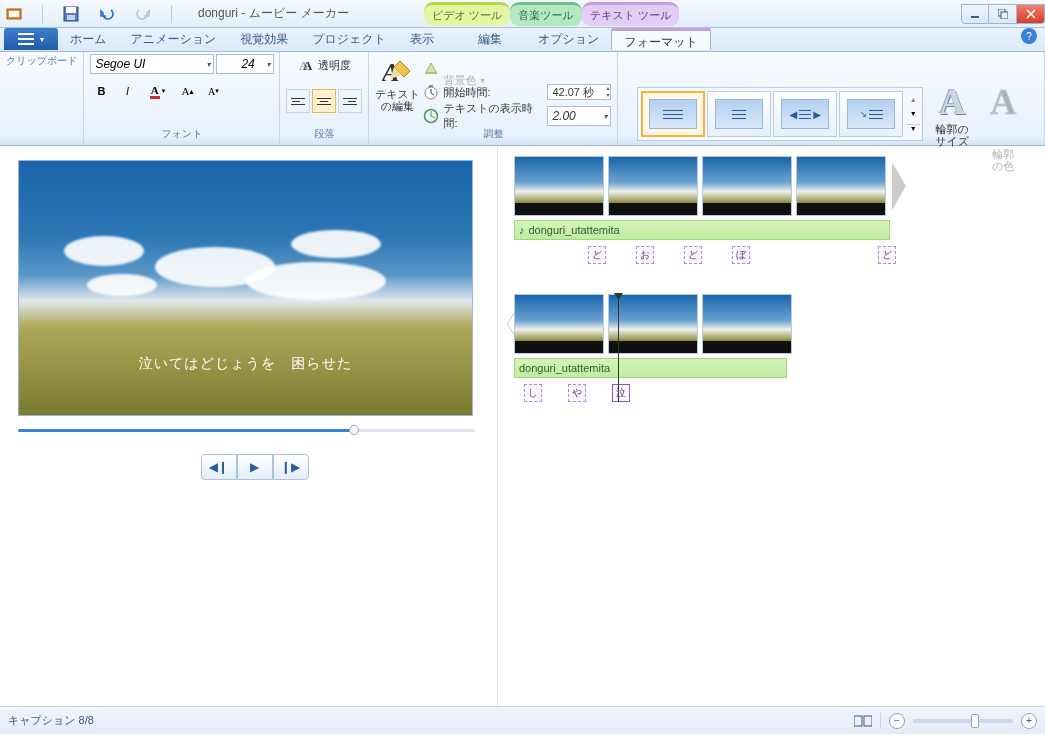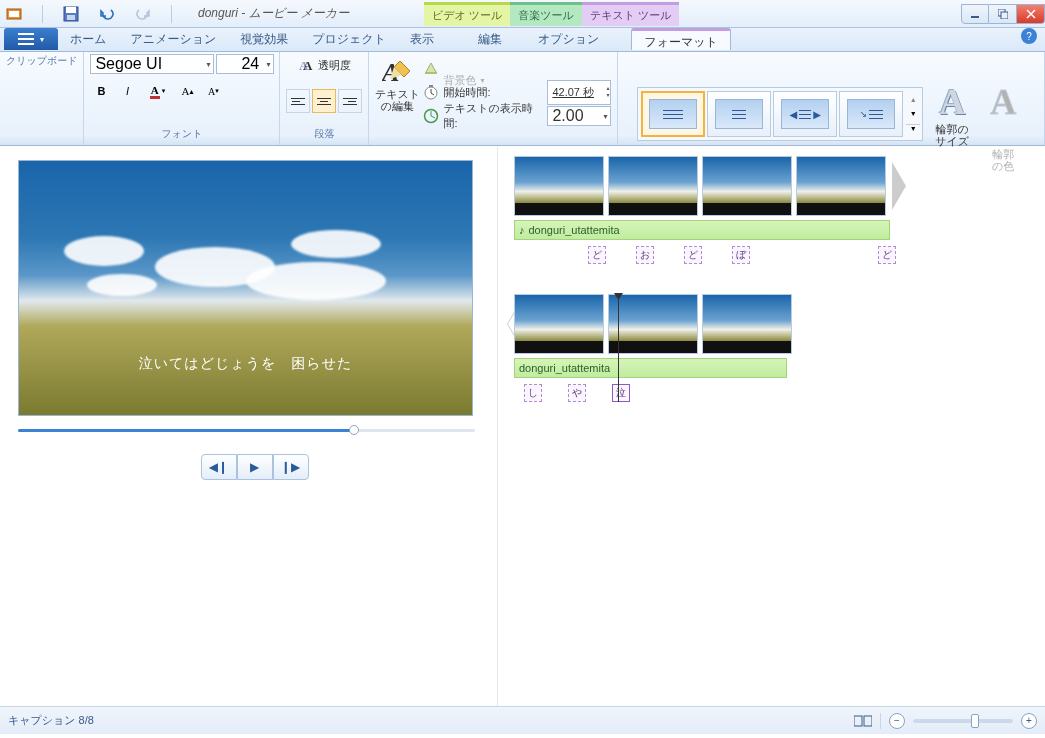--- a/index.html
+++ b/index.html
@@ -1,25 +1,25 @@
 <!DOCTYPE html>
 <html><head>
 <meta charset="utf-8">
 <style>
 * { box-sizing: border-box; margin: 0; padding: 0; }
 body { font-family: "Segoe UI", Meiryo, sans-serif; font-size: 11px; background: #fff; overflow: hidden; }
 
 
 .titlebar { height: 28px; background: linear-gradient(#f5f9fe, #e3eefa); display: flex; align-items: center; border-bottom: 1px solid #a9c3e0; position: relative; }
-.titlebar .qat { display: flex; align-items: center; gap: 20px; padding: 0 6px; font-style: italic; }
+.titlebar .qat { display: flex; align-items: center; gap: 20px; padding: 0 6px; }
 .qat-icon { width: 16px; height: 16px; display: inline-block; }
 .qat-sep { width: 1px; height: 18px; background: #b9cde6; }
 .title-text { margin-left: 6px; color: #555; font-size: 12px; }
 .contextual-tabs { position: absolute; display: flex; height: 100%; align-items: center; }
-.ctx-tab { height: 24px; padding: 4px 8px 4px 8px; display: flex; align-items: center; font-size: 11px; border-top: 3px solid; }
+.ctx-tab { height: 24px; padding: 4px 8px 4px 8px; display: flex; align-items: center; font-size: 11px; border-top: 3px solid; border-radius: 9px; }
 .ctx-video { background: #e4f5a6; border-color: #b8d84c; color: #5b6e1a; }
 .ctx-audio { background: #b4e8c0; border-color: #6dc08d; color: #2a6d46; }
 .ctx-text { background: #e4cdf5; border-color: #c29ee0; color: #5c3a7a; }
 .win-controls { margin-left: auto; display: flex; height: 20px; }
 .win-btn { width: 28px; height: 20px; display: flex; align-items: center; justify-content: center; background: linear-gradient(#f0f5fb,#d9e7f6); border: 1px solid #9ab6d6; border-left: none; }
 .win-btn:first-child { border-left: 1px solid #9ab6d6; border-radius: 0 0 0 4px; }
 .win-btn.close { background: linear-gradient(#f08070,#d83b2a); color: #fff; border-radius: 0 0 4px 0; }
 
 
 .tabstrip { height: 24px; background: linear-gradient(#eaf2fc,#dae9f9); display: flex; border-bottom: 1px solid #a0b9d6; }
@@ -34,30 +34,30 @@
 .ribbon { height: 94px; background: linear-gradient(#f7fbff,#e8f1fc 90%,#d5e4f5); display: flex; border-bottom: 1px solid #a0b9d6; }
 .ribbon-group { display: flex; flex-direction: column; padding: 2px 6px; border-right: 1px solid #c5d7ec; height: 100%; }
 .ribbon-group-body { flex: 1; display: flex; align-items: flex-start; gap: 4px; }
 .ribbon-group-label { text-align: center; color: #5a7aa8; font-size: 10px; padding-bottom: 2px; }
 .big-btn { display: flex; flex-direction: column; align-items: center; width: 44px; padding: 2px 0; }
 .big-btn .icon-box { width: 32px; height: 32px; display: flex; align-items: center; justify-content: center; }
 .big-btn .lbl { text-align: center; font-size: 11px; line-height: 1.1; color: #333; }
 .small-stack { display: flex; flex-direction: column; gap: 3px; padding-top: 3px; }
 .small-btn { width: 22px; height: 20px; display: flex; align-items: center; justify-content: center; }
 .font-row { display: flex; gap: 2px; align-items: center; }
-.combo { height: 20px; background: #fff; border: 1px solid #a9bdd6; display: flex; align-items: center; padding: 0 16px 0 4px; position: relative; font-size: 16px; }
+.combo { height: 20px; background: #fff; border: 1px solid #a9bdd6; display: flex; align-items: center; padding: 0 16px 0 4px; position: relative; font-size: 12px; font-style: italic; }
 .combo::after { content: "▾"; position: absolute; right: 3px; font-size: 8px; color: #555; }
 .font-name { width: 124px; }
 .font-size { width: 58px; padding-left: 24px; }
 .toggle-btn { width: 22px; height: 22px; display: flex; align-items: center; justify-content: center; border: 1px solid transparent; }
 .align-btn { width: 24px; height: 24px; border: 1px solid #c6d4e6; display: flex; flex-direction: column; justify-content: center; align-items: center; gap: 2px; }
 .align-btn.sel { background: #fff0cf; border-color: #e9b85a; }
 .align-btn .ln { height: 1px; background: #333; width: 14px; }
 .align-btn .ln.sh { width: 8px; }
-.spin { width: 64px; height: 25px; background: #fff; border: 1px solid #a9bdd6; display: flex; align-items: center; padding: 0 14px 0 4px; position: relative; text-decoration: underline; }
+.spin { width: 64px; height: 16px; background: #fff; border: 1px solid #a9bdd6; display: flex; align-items: center; padding: 0 14px 0 4px; position: relative; }
 .spin::after { content: "▴\A▾"; white-space: pre; position: absolute; right: 1px; font-size: 6px; line-height: 7px; color: #555; }
 .adjust-row { display: flex; align-items: center; gap: 4px; height: 22px; font-size: 11px; color: #333; }
 .adjust-ico { width: 16px; height: 16px; }
 .effect-btn { width: 64px; height: 46px; border: 1px solid #b7cbe3; background: linear-gradient(#fff,#e8f0fa); display: flex; align-items: center; justify-content: center; margin: 1px; }
 .effect-btn.sel { border: 2px solid #f5b33c; background: #fff7e3; }
 .effect-inner { width: 48px; height: 30px; background: linear-gradient(#b3d0f0,#d9e8f9); border: 1px solid #9ab6d6; display: flex; align-items: center; justify-content: center; gap: 2px; }
 .effect-lines { display: flex; flex-direction: column; gap: 3px; }
 .effect-lines .el { width: 20px; height: 1px; background: #2a5a9a; }
 .a-letter-big { font-family: serif; font-size: 36px; font-weight: bold; color: #cfd6e2; text-shadow: -1px -1px 0 #9ab0cc, 1px 1px 0 #6b85a8; }
 .a-letter-big.outline { -webkit-text-stroke: 1px #c6cedf; color: #fff; text-shadow: none; }
@@ -173,21 +173,21 @@
         <rect y="10" width="16" height="2" fill="#fff"></rect>
       </svg>
   </div>
   <div class="ribbon-tab">ホーム</div>
   <div class="ribbon-tab">アニメーション</div>
   <div class="ribbon-tab">視覚効果</div>
   <div class="ribbon-tab">プロジェクト</div>
   <div class="ribbon-tab">表示</div>
   <div class="ribbon-tab" style="margin-left:20px">編集</div>
   <div class="ribbon-tab" style="margin-left:12px">オプション</div>
-  <div class="ribbon-tab active ctx" style="margin-left:20px">フォーマット</div>
+  <div class="ribbon-tab active ctx" style="margin-left:0">フォーマット</div>
   <div class="help-icon">?</div>
 </div>
 
 <div class="ribbon">
 
   <div class="ribbon-group">
     <div class="ribbon-group-label">クリップボード</div>
   </div>
 
   <div class="ribbon-group" style="width:196px">
@@ -287,20 +287,21 @@
                 <circle cx="8" cy="8" r="6.5" fill="none" stroke="#4a9a4a" stroke-width="1.5"></circle>
                 <path d="M8 8 L8 3 M8 8 L12 10" stroke="#4a9a4a"></path>
                 <path d="M12 3 A 6 6 0 0 1 14 7" stroke="#4a9a4a" fill="none"></path>
               </svg>
             </span>
           <span style="width:100px">テキストの表示時間:</span>
           <div class="combo" style="width:64px">2.00</div>
         </div>
       </div>
     </div>
+    <div class="ribbon-group-label">調整</div>
   </div>
 
   <div class="ribbon-group" style="flex:1">
     <div class="ribbon-group-body" style="align-items:center;justify-content:center">
       <div style="display:flex;border:1px solid #b7cbe3;padding:2px;background:#f5f9fe">
         <div class="effect-btn sel">
             <div class="effect-inner">
               <div class="effect-lines">
                 <div class="el"></div>
                 <div class="el"></div>

